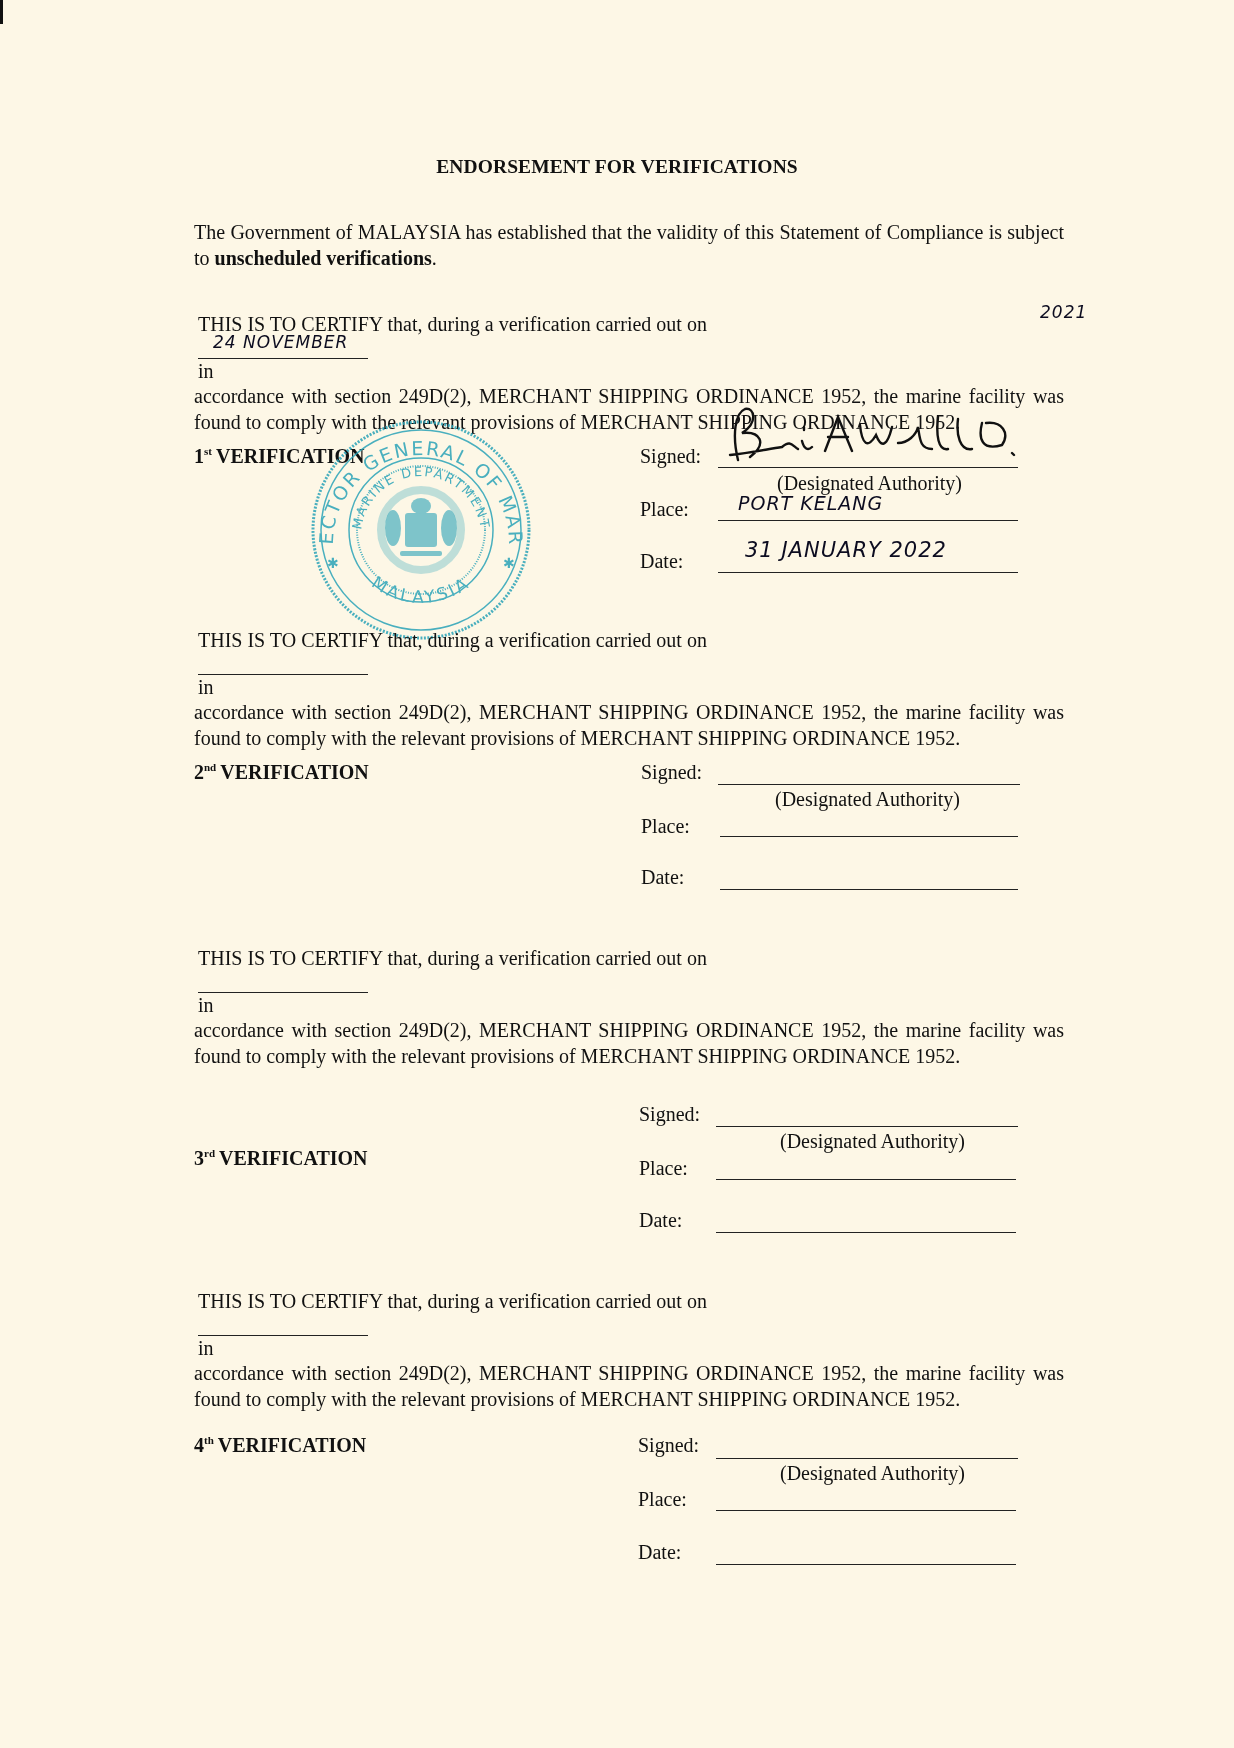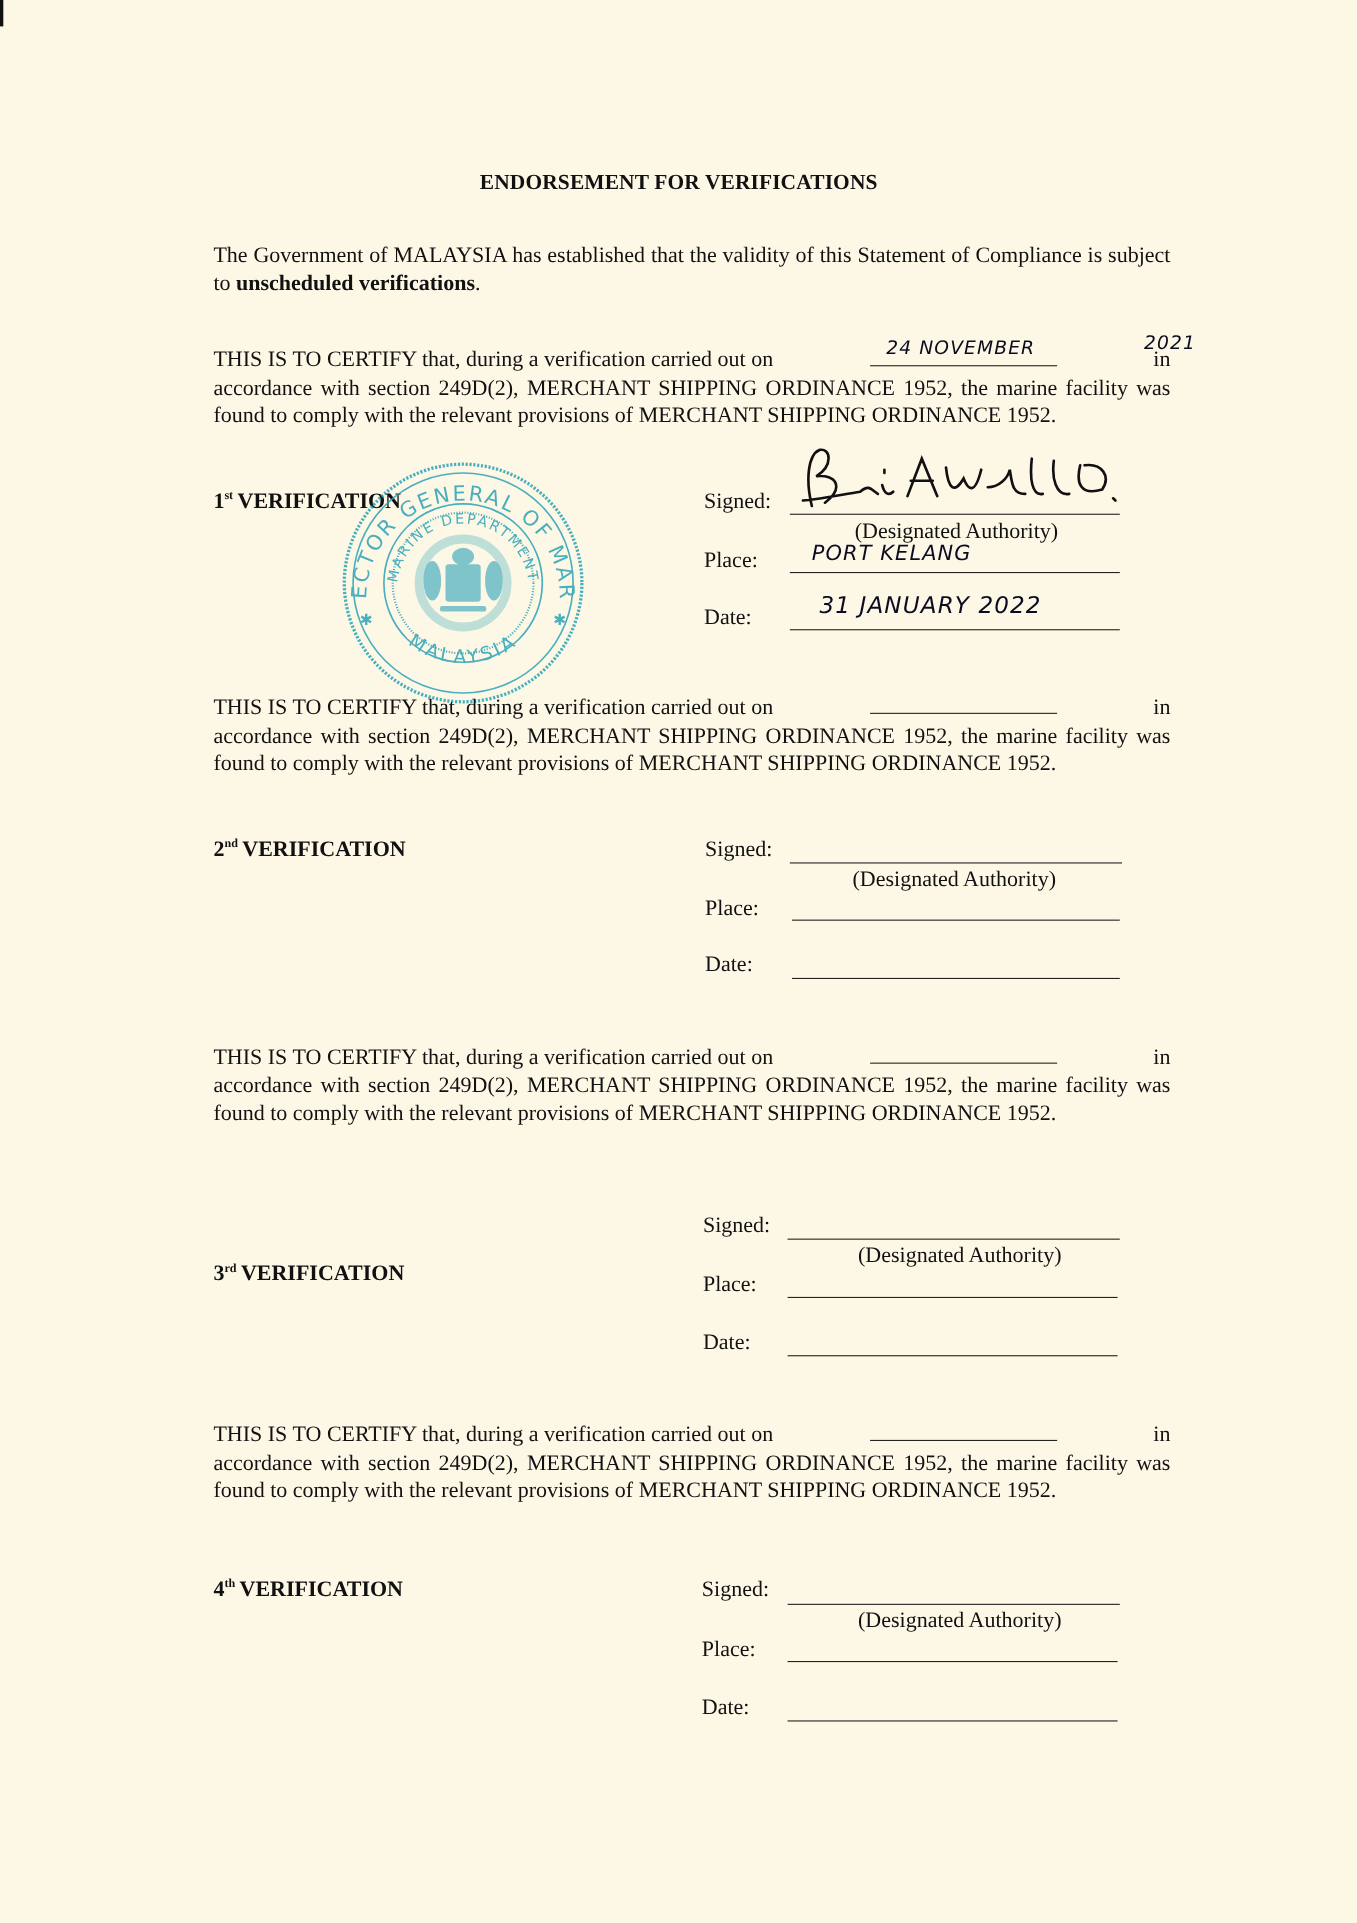--- a/index.html
+++ b/index.html
@@ -14,21 +14,21 @@
     .edge-mark { position: absolute; left: 0; top: 0; width: 3px; height: 24px; background: #111; }
     .title {
       position: absolute; left: 0; width: 1234px; top: 156px;
       text-align: center; font-weight: bold; font-size: 19.5px; letter-spacing: 0.1px;
     }
     .para {
       position: absolute; left: 194px; width: 870px;
       font-size: 20px; line-height: 25.5px; text-align: justify;
     }
     .para b { font-weight: bold; }
-    .cert-line { display: flex; justify-content: space-between; align-items: baseline; }
+    .cert-line { display: flex; justify-content: space-between; align-items: baseline; flex-direction: column; }
     .blank {
       display: inline-block; width: 170px; border-bottom: 1.5px solid #222;
       height: 20px; position: relative; vertical-align: baseline; margin: 0 4px;
     }
     .hand {
       font-family: "DejaVu Sans", sans-serif; font-style: oblique;
       color: #0c0c20; letter-spacing: 1px;
     }
     .blank .hand { position: absolute; left: 15px; bottom: 2px; font-size: 17px; white-space: nowrap; }
     .year-note { position: absolute; left: 1040px; top: 302px; font-size: 17px; }

